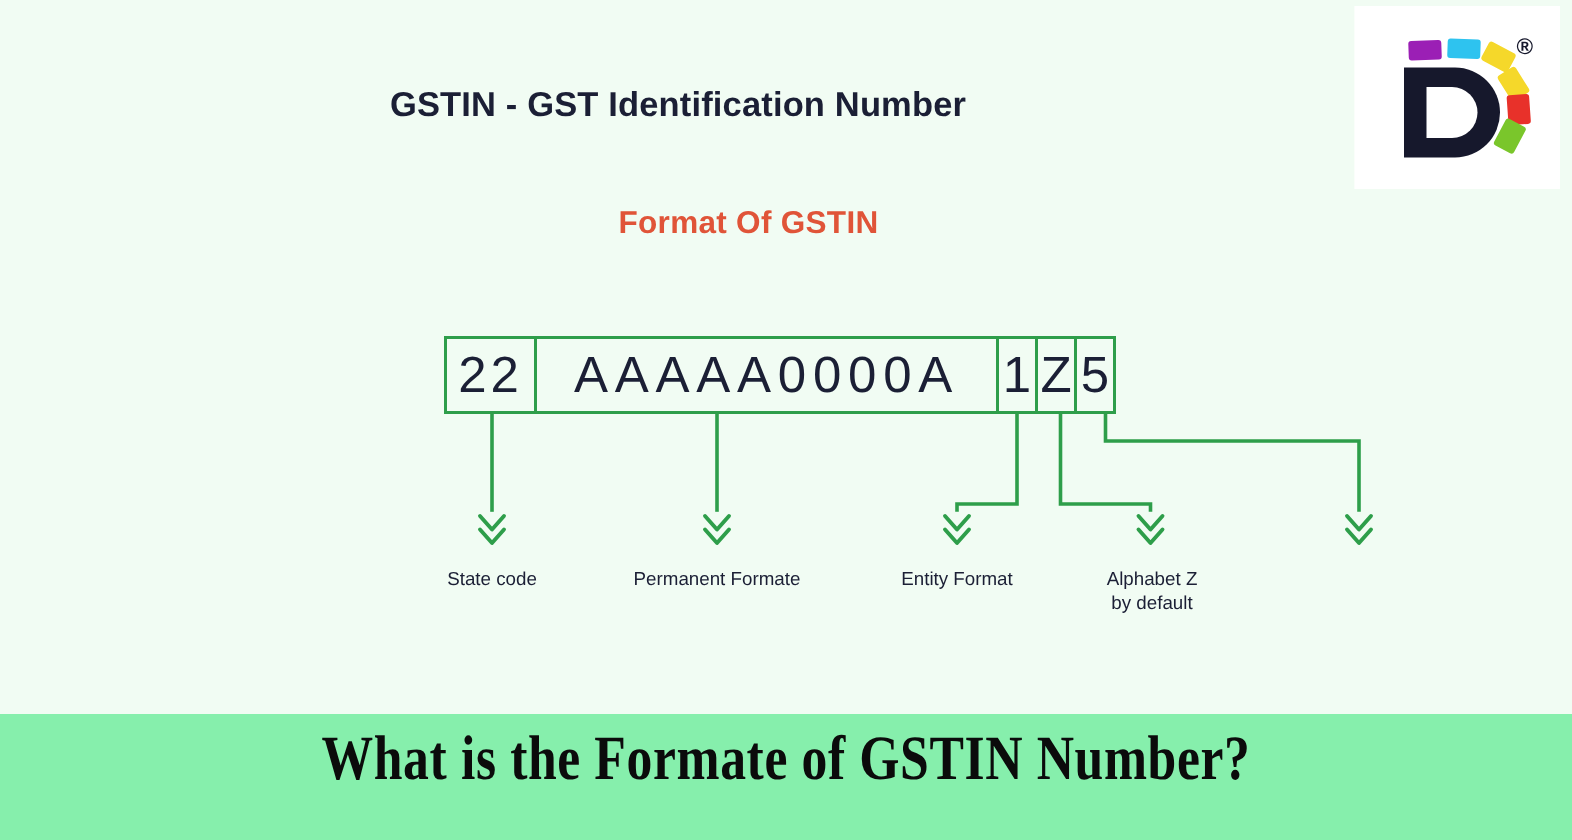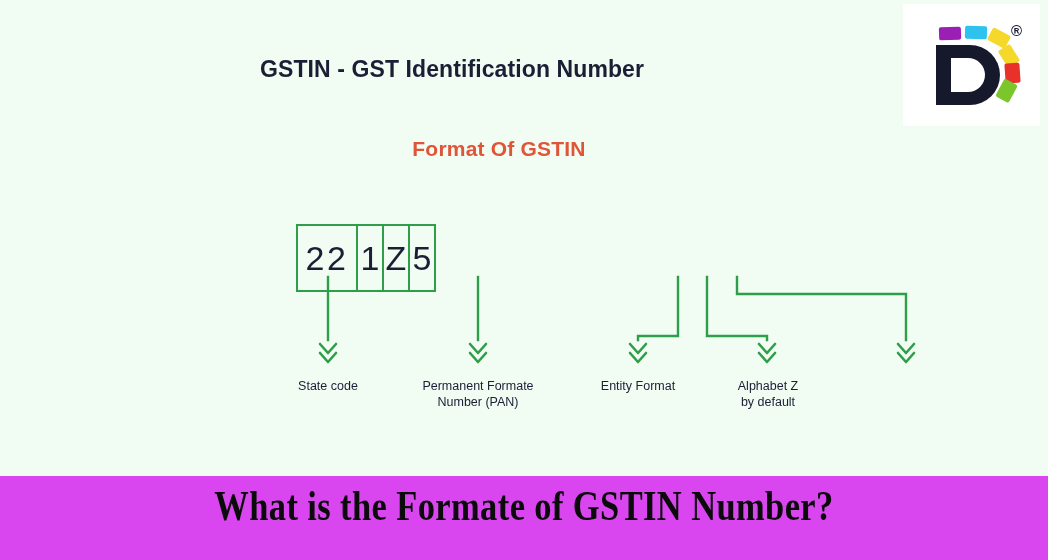--- a/index.html
+++ b/index.html
@@ -60,21 +60,21 @@
     color: #e05438;
     letter-spacing: 0.2px;
     text-decoration: underline;
   }
   #sub-title .t { display: inline-block; margin-left: -50px; }
 
   
   #gstin-row {
     position: absolute;
     left: 296px; top: 224px;
-    height: 68px;
+    height: 52px;
     display: flex;
     align-items: stretch;
   }
   .gs-box {
     border: 2px solid #2e9e4a;
     background: #f1fcf3;
     display: flex;
     align-items: center;
     justify-content: center;
     font-size: 34px;
@@ -112,21 +112,21 @@
   #lbl-pan    { left: 403px; top: 378px; width: 150px; }
   #lbl-entity { left: 563px; top: 378px; width: 150px; }
   #lbl-alpha  { left: 693px; top: 378px; width: 150px; }
   #lbl-check  { left: 836px; top: 378px; width: 140px; }
 
   
   #caption-bar {
     position: absolute;
     left: 0; top: 476px;
     width: 1048px; height: 84px;
-    background: #d946ef;
+    background: #86efac;
   }
   #caption {
     position: absolute;
     left: 0; top: 6px;
     width: 1048px;
     text-align: center;
     font-family: "Liberation Serif", serif;
     font-size: 42px;
     font-weight: bold;
     color: #0b0b0b;
@@ -171,20 +171,21 @@
   <div id="main-title">
     <span class="t">GSTIN - GST Identification Number</span>
   </div>
 
   <div id="sub-title">
     <span class="t">Format Of GSTIN</span>
   </div>
 
   <div id="gstin-row">
     <div class="gs-box gs-state">22</div>
+    <div class="gs-box gs-pan">AAAAA0000A</div>
     <div class="gs-box gs-entity">1</div>
     <div class="gs-box gs-alpha">Z</div>
     <div class="gs-box gs-check">5</div>
   </div>
 
   <svg id="connectors">
     <g stroke="#2e9e4a" stroke-width="2.4" fill="none" stroke-linecap="square">
 
       <path d="M328 277 V 340"></path>
 
@@ -220,21 +221,20 @@
       </g>
     </g>
   </svg>
 
   <div class="lbl" id="lbl-state">
     <div>State code</div>
   </div>
 
   <div class="lbl" id="lbl-pan">
     <div>Permanent Formate</div>
-    <div>Number (PAN)</div>
   </div>
 
   <div class="lbl" id="lbl-entity">
     <div>Entity Format</div>
   </div>
 
   <div class="lbl" id="lbl-alpha">
     <div>Alphabet Z</div>
     <div>by default</div>
   </div>

